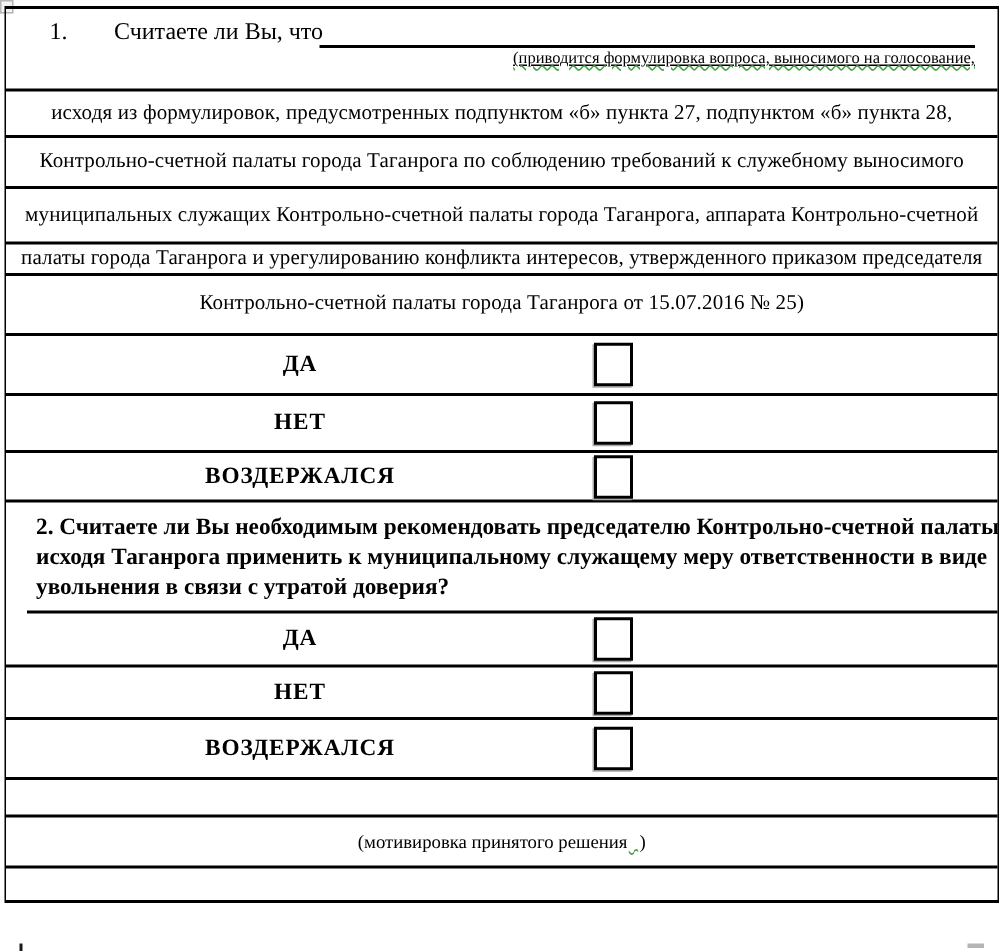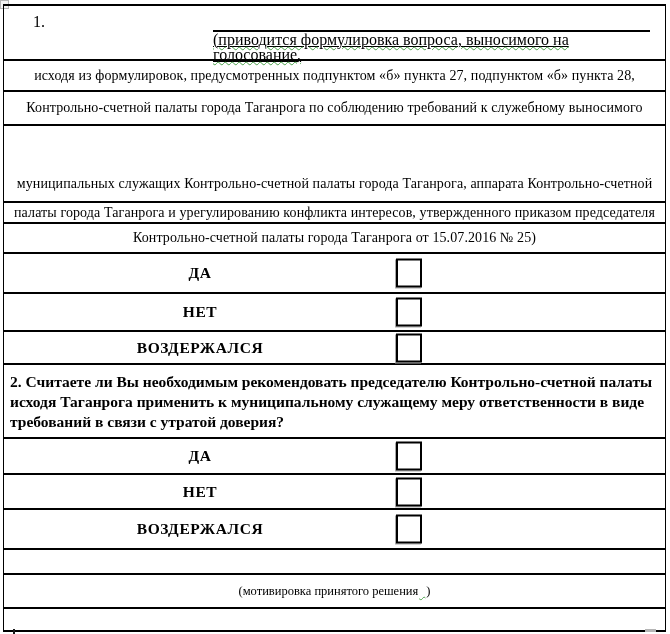--- a/index.html
+++ b/index.html
@@ -28,99 +28,100 @@
     display:flex;align-items:center;justify-content:center;
   }
   .row.last{border-bottom:none;}
 
   
   .row-q1{display:block;}
   .q1-number{position:absolute;left:29px;top:7px;font-size:16px;}
   .q1-lead{position:absolute;left:72px;top:7px;font-size:16px;}
   .blank-wrap{position:absolute;left:209px;right:15px;top:24px;}
   .blank-line{height:0;border-top:2px solid #000;cursor:text;}
-  .blank-caption{margin-top:0;text-align:left;font-size:16px;line-height:15px;}
+  .blank-caption{margin-top:0;text-align:right;font-size:11px;line-height:15px;}
   .u-black{text-decoration:underline;text-decoration-color:#000;text-decoration-thickness:1px;}
   .u-green{text-decoration:underline wavy #4aa04a;text-decoration-thickness:1px;}
 
   
   .cont{font-size:14px;text-align:center;padding:0 10px;letter-spacing:0.1px;}
 
   
   .opt-label{
     position:absolute;left:0;top:50%;transform:translateY(-50%);
     width:392px;text-align:center;
     font-weight:bold;font-size:15.5px;letter-spacing:0.6px;
   }
   .checkbox{
     position:absolute;left:392px;top:50%;transform:translateY(-50%);
     width:22px;height:25px;border:2.5px solid #000;background:#fff;
     box-shadow:-1px 1px 0 #a8a8a8;cursor:pointer;box-sizing:content-box;
   }
 
   
-  .row-q2{display:block;padding:7px 6px 2px 6px;}
+  .row-q2{display:block;padding:7px 6px 2px 6px;margin-left:14px;}
   .q2-line{font-weight:bold;font-size:15.5px;line-height:20px;white-space:nowrap;}
 
   
   .motivation{font-size:12.5px;text-align:center;}
   .motivation .gap{display:inline-block;min-width:8px;}
 </style>
 </head>
 <body>
 
 <div class="page">
 
   <div class="move-handle"></div>
 
   <div class="ballot">
 
     <div class="row row-q1" style="height:55px;">
       <span class="q1-number">1.</span>
+      <span class="q1-lead">Считаете ли Вы, что</span>
       <div class="blank-wrap">
         <div class="blank-line"></div>
         <div class="blank-caption">
           <span class="u-black"><span class="u-green">(приводится формулировка вопроса, выносимого на голосование,</span></span>
         </div>
       </div>
     </div>
 
     <div class="row" style="height:31px;">
       <div class="cont">исходя из формулировок, предусмотренных  подпунктом «б» пункта 27, подпунктом «б» пункта 28,</div>
     </div>
     <div class="row" style="height:34px;">
       <div class="cont">Контрольно-счетной палаты города Таганрога по соблюдению требований к служебному выносимого</div>
     </div>
-    <div class="row" style="height:37px;margin-top:40px;">
+    <div class="row" style="height:37px;">
       <div class="cont">муниципальных служащих Контрольно-счетной палаты города Таганрога, аппарата Контрольно-счетной</div>
     </div>
     <div class="row" style="height:21px;">
       <div class="cont">палаты города Таганрога и урегулированию конфликта интересов, утвержденного приказом председателя</div>
     </div>
-    <div class="row" style="height:30px;">
+    <div class="row" style="height:40px;">
       <div class="cont">Контрольно-счетной палаты города Таганрога  от 15.07.2016 № 25)</div>
     </div>
 
     <div class="row" style="height:40px;">
       <span class="opt-label">ДА</span>
       <span class="checkbox"></span>
     </div>
     <div class="row" style="height:38px;">
       <span class="opt-label">НЕТ</span>
       <span class="checkbox"></span>
     </div>
     <div class="row" style="height:33px;">
       <span class="opt-label">ВОЗДЕРЖАЛСЯ</span>
       <span class="checkbox"></span>
     </div>
 
     <div class="row row-q2" style="height:74px;">
       <div class="q2-line">2. Считаете ли Вы необходимым рекомендовать председателю Контрольно-счетной палаты</div>
       <div class="q2-line">исходя Таганрога применить к муниципальному служащему меру ответственности в виде</div>
-      <div class="q2-line">требований в связи с утратой доверия?</div>
+      <div class="q2-line">увольнения в связи с утратой доверия?</div>
     </div>
 
     <div class="row" style="height:36px;">
       <span class="opt-label">ДА</span>
       <span class="checkbox"></span>
     </div>
     <div class="row" style="height:35px;">
       <span class="opt-label">НЕТ</span>
       <span class="checkbox"></span>
     </div>

